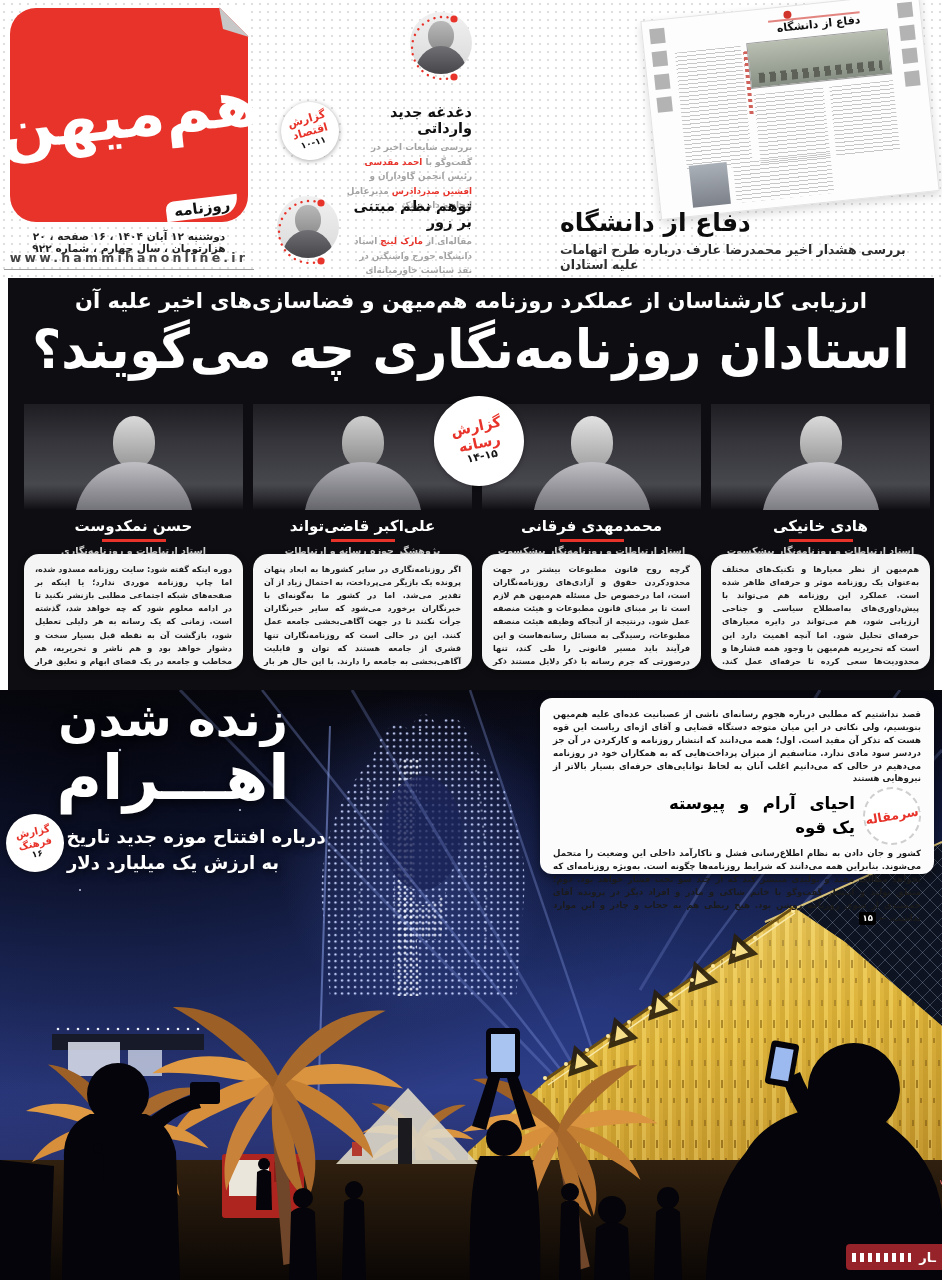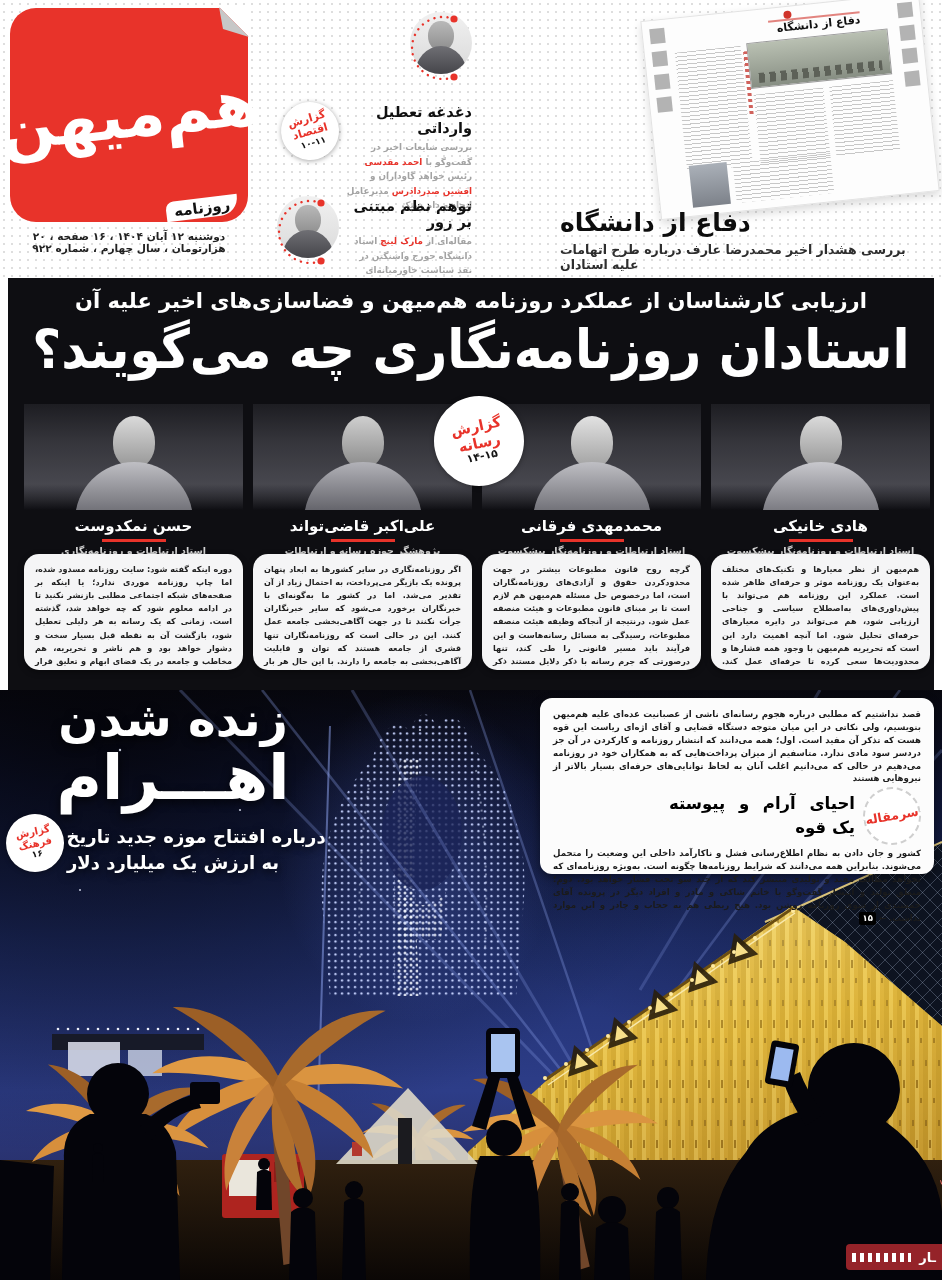--- a/index.html
+++ b/index.html
@@ -116,39 +116,40 @@
 
     <div class="logo">
       <div class="logo-title">هم‌میهن</div>
       <svg class="logo-fold" width="32" height="32">
         <polygon points="2,0 32,0 32,30" fill="#ffffff"></polygon>
         <polygon points="2,0 32,30 6,22" fill="#c7c7c7"></polygon>
       </svg>
       <div class="logo-sub">روزنامه</div>
     </div>
     <div class="dateline">دوشنبه ۱۲ آبان ۱۴۰۴ ، ۱۶ صفحه ، ۲۰ هزارتومان ، سال چهارم ، شماره ۹۲۲</div>
+    <div class="siteurl">www.hammihanonline.ir</div>
 
     <div class="teasers">
 
       <div class="teaser" style="top:6px;">
         <div class="t-media">
           <div class="t-photo"></div>
           <svg class="arc" width="80" height="80">
             <path d="M56,11 A31,31 0 1 0 56,69" fill="none" stroke="#e8332a" stroke-width="2.4" stroke-dasharray="0.1 6.5" stroke-linecap="round"></path>
             <circle cx="56" cy="11" r="3.6" fill="#e8332a"></circle>
               <circle cx="56" cy="69" r="3.6" fill="#e8332a"></circle>
           </svg>
         </div>
       </div>
 
       <div class="teaser" style="top:96px;">
         <div class="t-text">
-          <h3>دغدغه تعطیل وارداتی</h3>
+          <h3>دغدغه جدید وارداتی</h3>
           <div class="sub">
-            <span>بررسی شایعات اخیر در گفت‌وگو با</span> <span class="rn">احمد مقدسی</span> <span>رئیس خواهد گاوداران و</span> <span class="rn">افشین صدردادرس</span> <span>مدیرعامل اتحادیه دام سبک</span>
+            <span>بررسی شایعات اخیر در گفت‌وگو با</span> <span class="rn">احمد مقدسی</span> <span>رئیس انجمن گاوداران و</span> <span class="rn">افشین صدردادرس</span> <span>مدیرعامل اتحادیه دام سبک</span>
           </div>
         </div>
         <div class="t-media">
           <div class="cbadge badge-econ">
             <span class="b1">گزارش اقتصاد</span>
             <span class="b2">۱۰-۱۱</span>
           </div>
         </div>
       </div>
 

